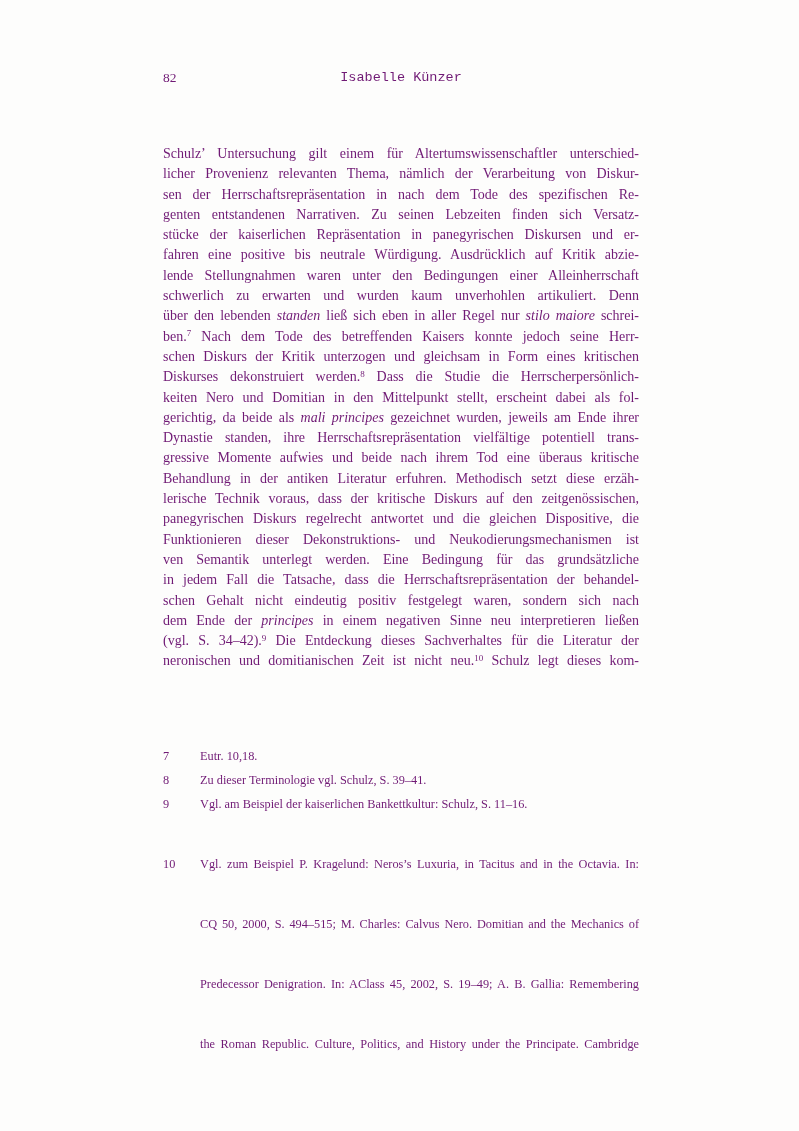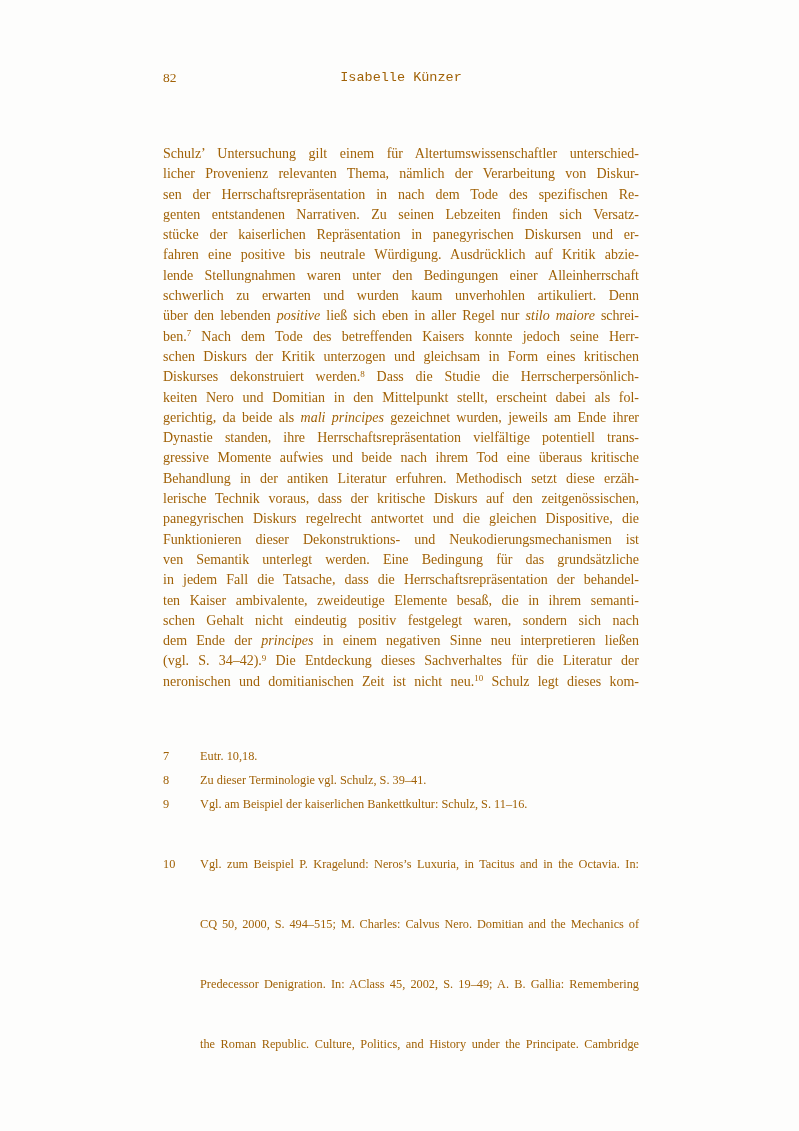--- a/index.html
+++ b/index.html
@@ -6,21 +6,21 @@
     margin: 0;
     padding: 0;
     background: #e8e8e8;
   }
   .page {
     position: relative;
     width: 799px;
     height: 1131px;
     margin: 0 auto;
     background: #fdfdfc;
-    color: #a16207;
+    color: #701a75;
     font-family: "Liberation Serif", "DejaVu Serif", serif;
     overflow: hidden;
   }
   
   .header {
     position: absolute;
     top: 69px;
     left: 163px;
     width: 476px;
     height: 18px;
@@ -102,35 +102,34 @@
 
   <div class="body-block" id="body-text">
       <div class="bline"><span>Schulz’ Untersuchung gilt einem für Altertumswissenschaftler unterschied-</span></div>
       <div class="bline"><span>licher Provenienz relevanten Thema, nämlich der Verarbeitung von Diskur-</span></div>
       <div class="bline"><span>sen der Herrschaftsrepräsentation in nach dem Tode des spezifischen Re-</span></div>
       <div class="bline"><span>genten entstandenen Narrativen. Zu seinen Lebzeiten finden sich Versatz-</span></div>
       <div class="bline"><span>stücke der kaiserlichen Repräsentation in panegyrischen Diskursen und er-</span></div>
       <div class="bline"><span>fahren eine positive bis neutrale Würdigung. Ausdrücklich auf Kritik abzie-</span></div>
       <div class="bline"><span>lende Stellungnahmen waren unter den Bedingungen einer Alleinherrschaft</span></div>
       <div class="bline"><span>schwerlich zu erwarten und wurden kaum unverhohlen artikuliert. Denn</span></div>
-      <div class="bline"><span>über den lebenden </span><span class="it">positive</span><span> ließ sich eben in aller Regel nur </span><span class="it">stilo maiore</span><span> schrei-</span></div>
+      <div class="bline"><span>über den lebenden </span><span class="it">standen</span><span> ließ sich eben in aller Regel nur </span><span class="it">stilo maiore</span><span> schrei-</span></div>
       <div class="bline"><span>ben.</span><span class="sup">7</span><span> Nach dem Tode des betreffenden Kaisers konnte jedoch seine Herr-</span></div>
       <div class="bline"><span>schen Diskurs der Kritik unterzogen und gleichsam in Form eines kritischen</span></div>
       <div class="bline"><span>Diskurses dekonstruiert werden.</span><span class="sup">8</span><span> Dass die Studie die Herrscherpersönlich-</span></div>
       <div class="bline"><span>keiten Nero und Domitian in den Mittelpunkt stellt, erscheint dabei als fol-</span></div>
       <div class="bline"><span>gerichtig, da beide als </span><span class="it">mali principes</span><span> gezeichnet wurden, jeweils am Ende ihrer</span></div>
       <div class="bline"><span>Dynastie standen, ihre Herrschaftsrepräsentation vielfältige potentiell trans-</span></div>
       <div class="bline"><span>gressive Momente aufwies und beide nach ihrem Tod eine überaus kritische</span></div>
       <div class="bline"><span>Behandlung in der antiken Literatur erfuhren. Methodisch setzt diese erzäh-</span></div>
       <div class="bline"><span>lerische Technik voraus, dass der kritische Diskurs auf den zeitgenössischen,</span></div>
       <div class="bline"><span>panegyrischen Diskurs regelrecht antwortet und die gleichen Dispositive, die</span></div>
       <div class="bline"><span>Funktionieren dieser Dekonstruktions- und Neukodierungsmechanismen ist</span></div>
       <div class="bline"><span>ven Semantik unterlegt werden. Eine Bedingung für das grundsätzliche</span></div>
       <div class="bline"><span>in jedem Fall die Tatsache, dass die Herrschaftsrepräsentation der behandel-</span></div>
-      <div class="bline"><span>ten Kaiser ambivalente, zweideutige Elemente besaß, die in ihrem semanti-</span></div>
       <div class="bline"><span>schen Gehalt nicht eindeutig positiv festgelegt waren, sondern sich nach</span></div>
       <div class="bline"><span>dem Ende der </span><span class="it">principes</span><span> in einem negativen Sinne neu interpretieren ließen</span></div>
       <div class="bline"><span>(vgl. S. 34–42).</span><span class="sup">9</span><span> Die Entdeckung dieses Sachverhaltes für die Literatur der</span></div>
       <div class="bline"><span>neronischen und domitianischen Zeit ist nicht neu.</span><span class="sup">10</span><span> Schulz legt dieses kom-</span></div>
     </div>
 
   <div class="footnotes" id="footnotes">
       <div class="fnote">
         <span class="fn-num">7</span>
         <div class="fline">Eutr. 10,18.</div>

